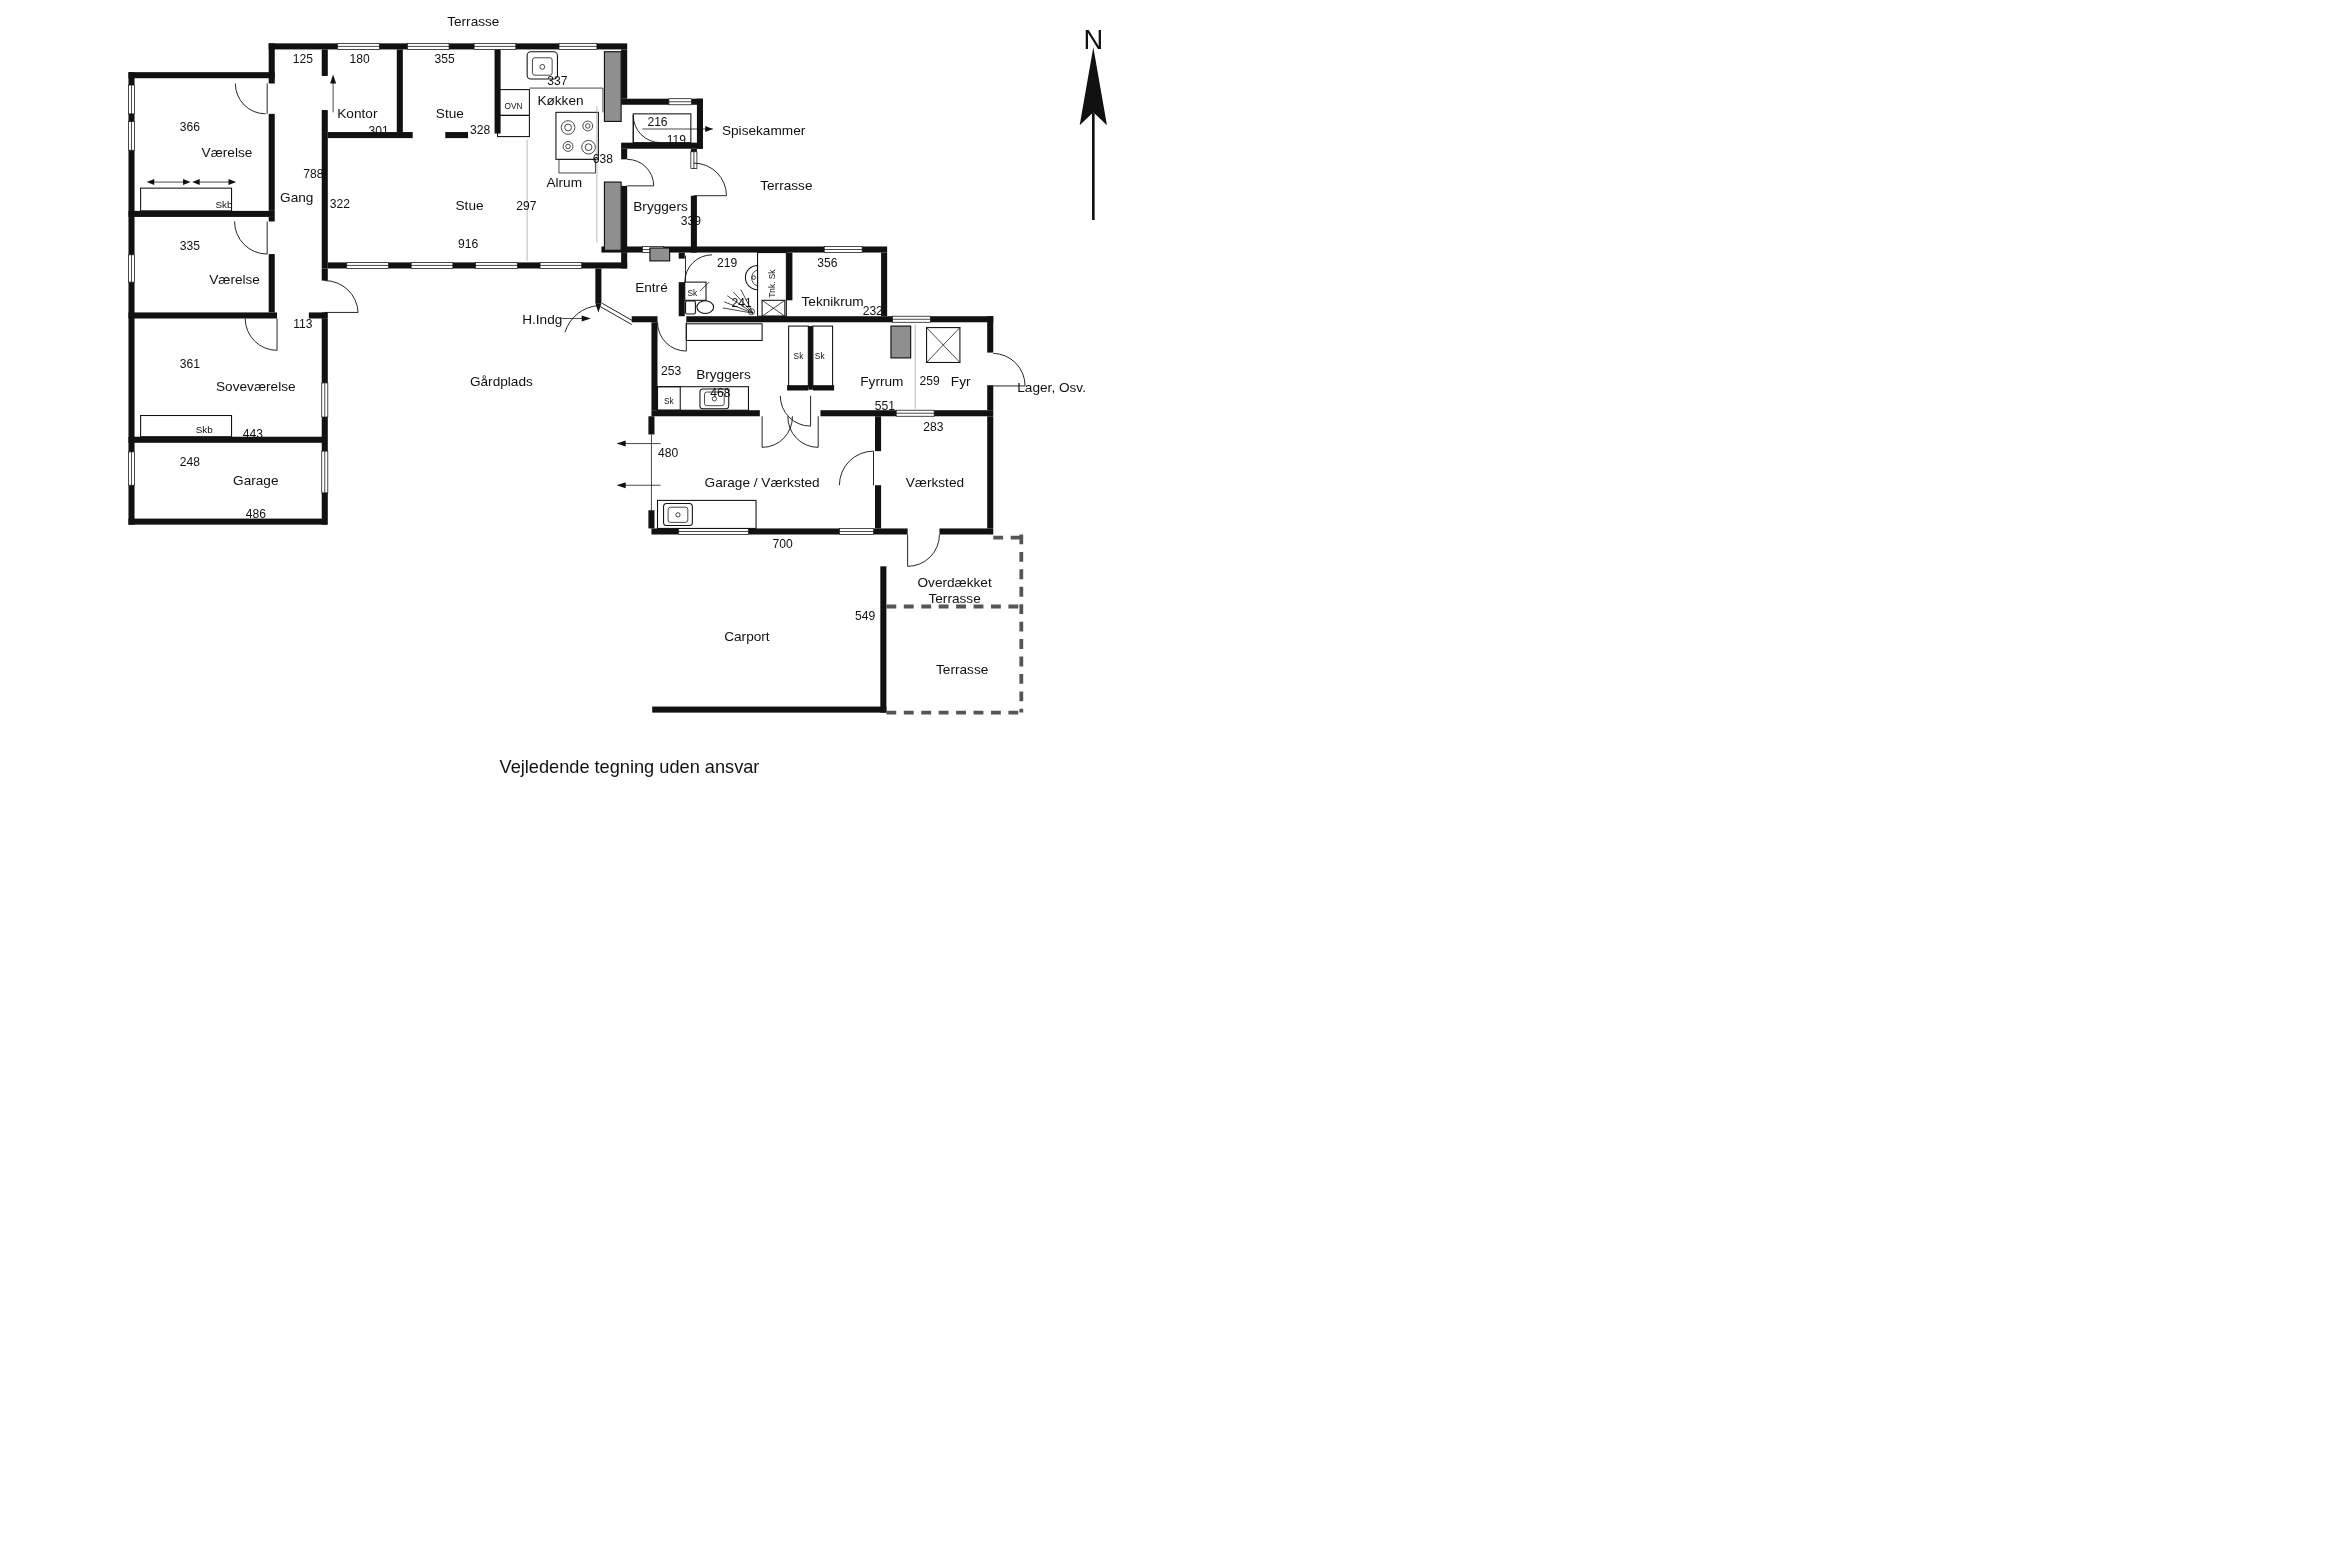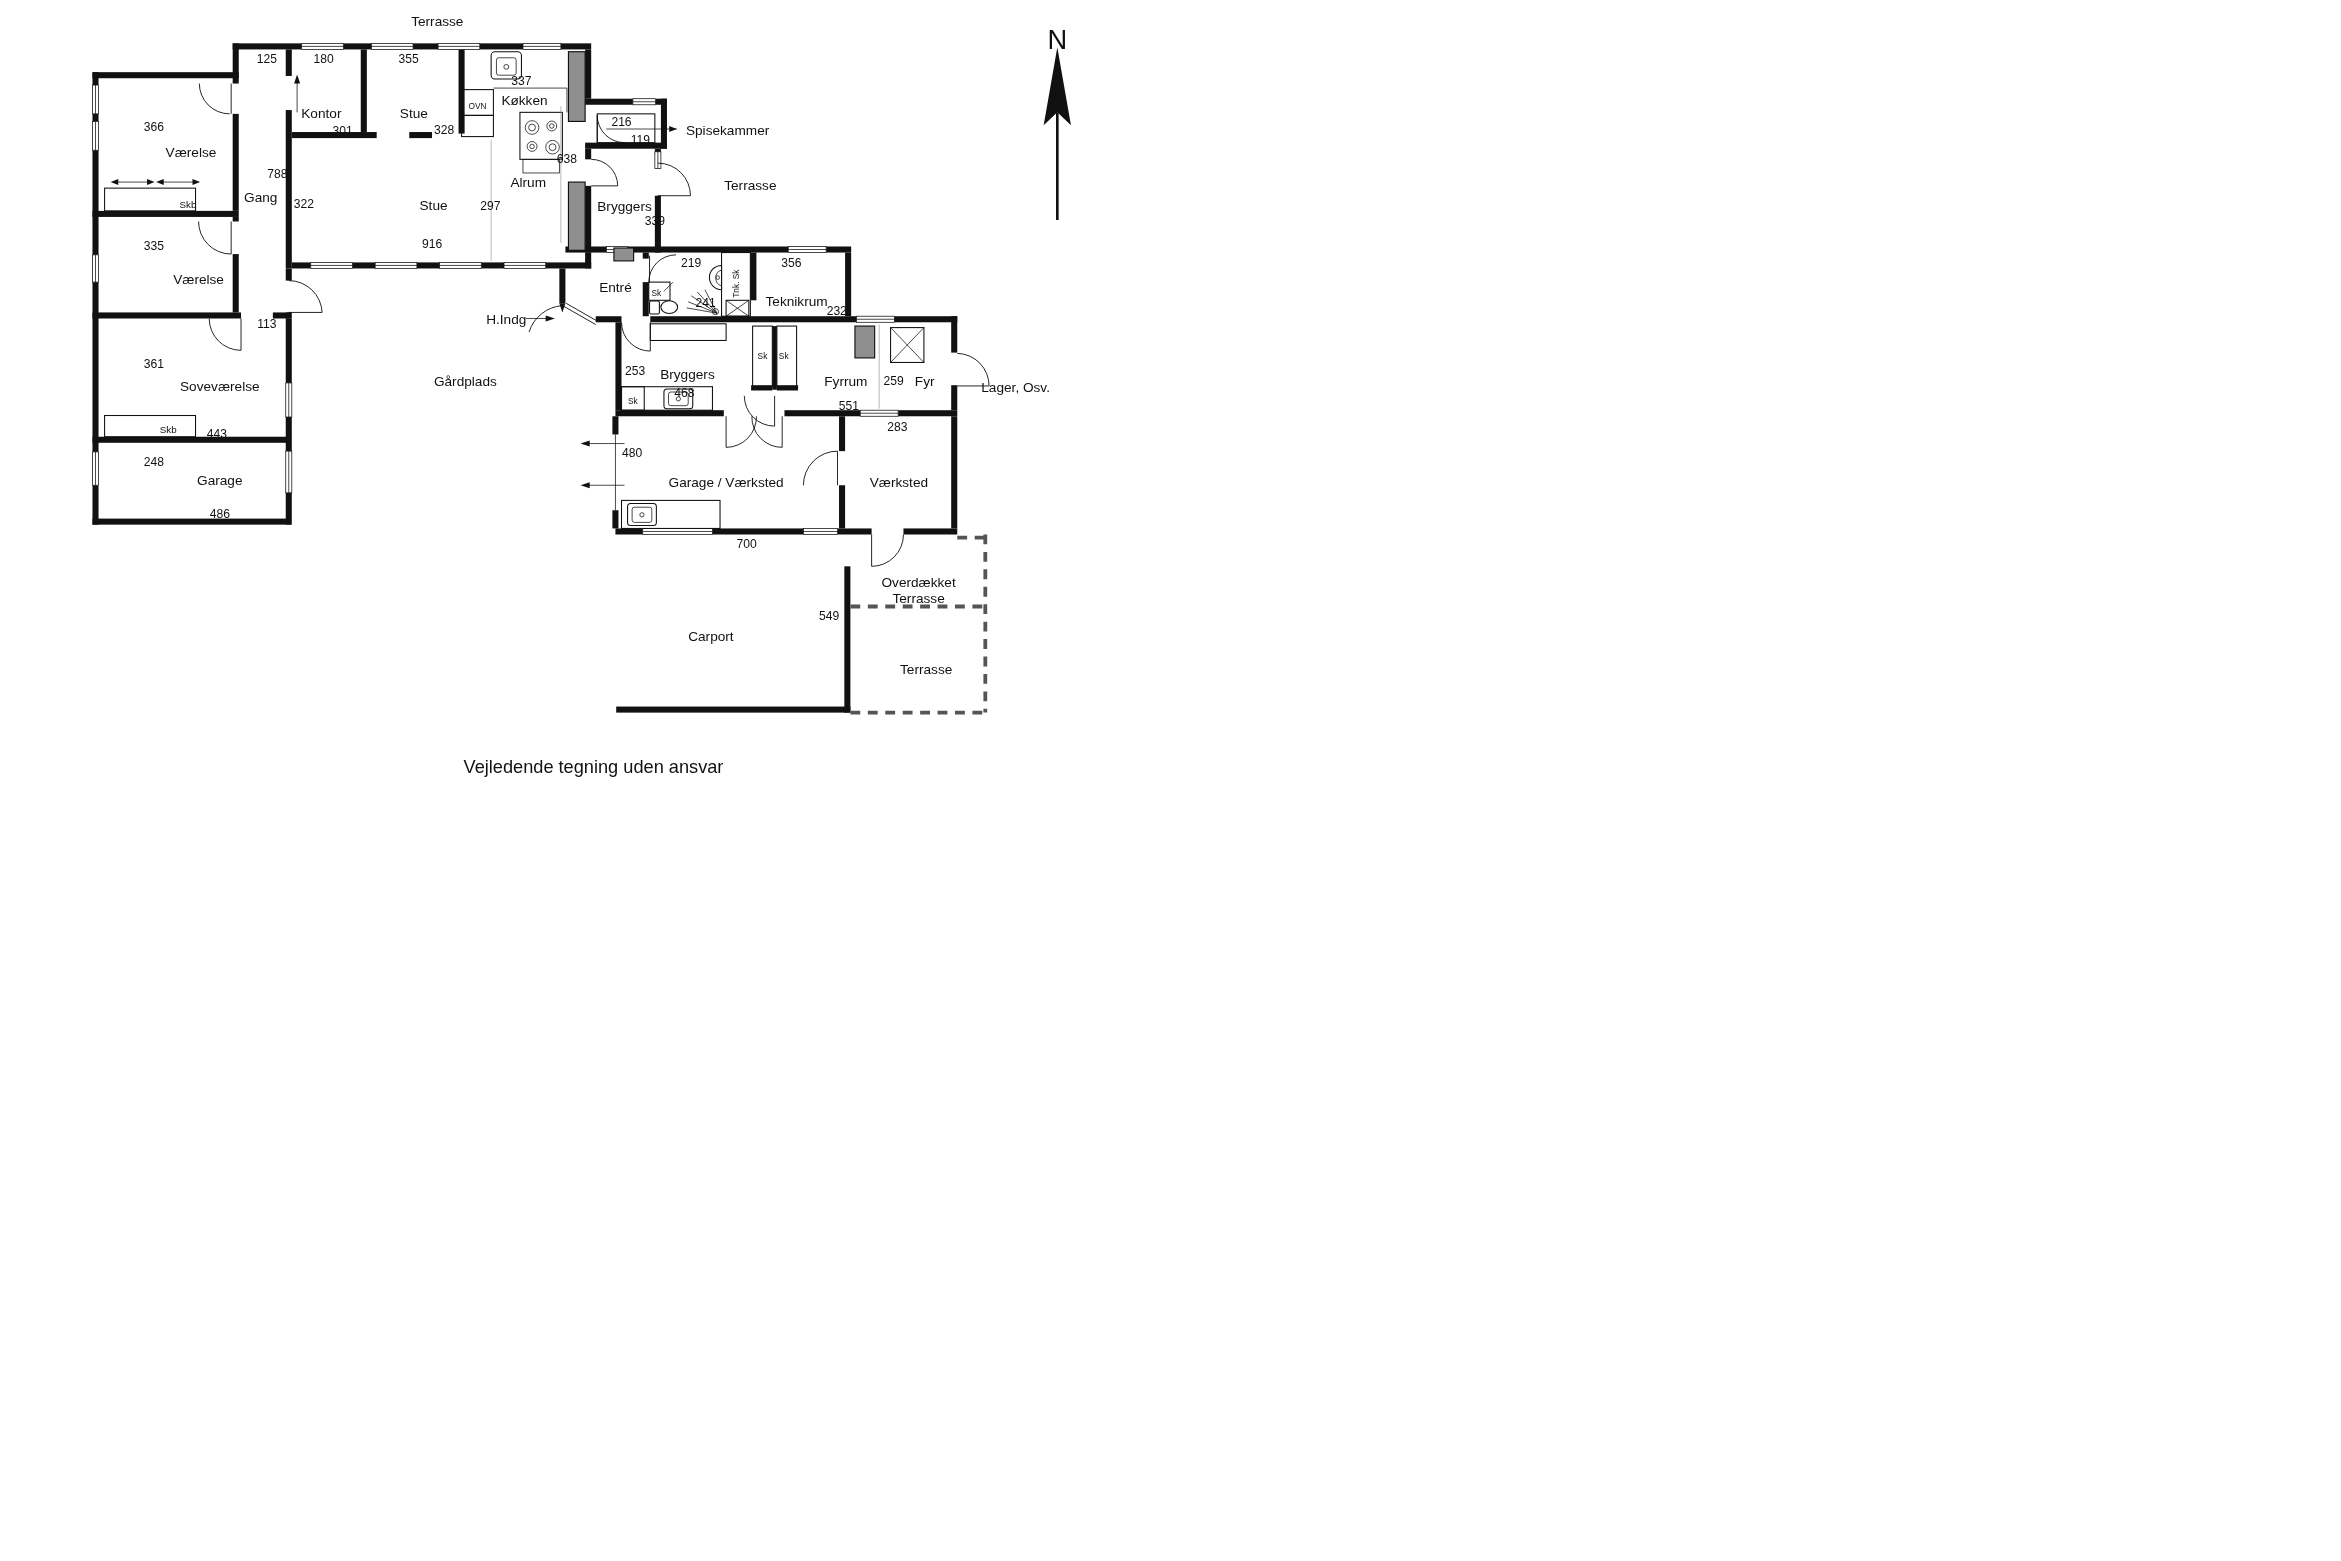--- a/index.html
+++ b/index.html
@@ -1,17 +1,17 @@
 <!DOCTYPE html>
 <html style="font-size:12.5px"><head>
 <meta charset="utf-8">
 <style>
   html,body{margin:0;padding:0;background:#ffffff;}
   body{font-family:"Liberation Sans", sans-serif;}
-  #stage{position:relative;width:1171px;height:781px;background:#fff;overflow:hidden;}
+  #stage{position:relative;width:1171px;height:781px;background:#fff;overflow:hidden;padding-left:36px;}
   svg{display:block;}
   .wall{fill:#111111;stroke:none;}
   .thin{fill:none;stroke:#111111;stroke-width:1.4;}
   .thin2{fill:none;stroke:#111111;stroke-width:1;}
   .win{fill:#ffffff;stroke:#111111;stroke-width:1;}
   .winline{stroke:#111111;stroke-width:1;}
   .door{fill:none;stroke:#111111;stroke-width:1.2;}
   .gray{fill:#8f8f8f;stroke:#111111;stroke-width:1.5;}
   .dimline{stroke:#9a9a9a;stroke-width:0.9;}
   .dash{fill:none;stroke:#555555;stroke-width:5;stroke-dasharray:13 10;}

